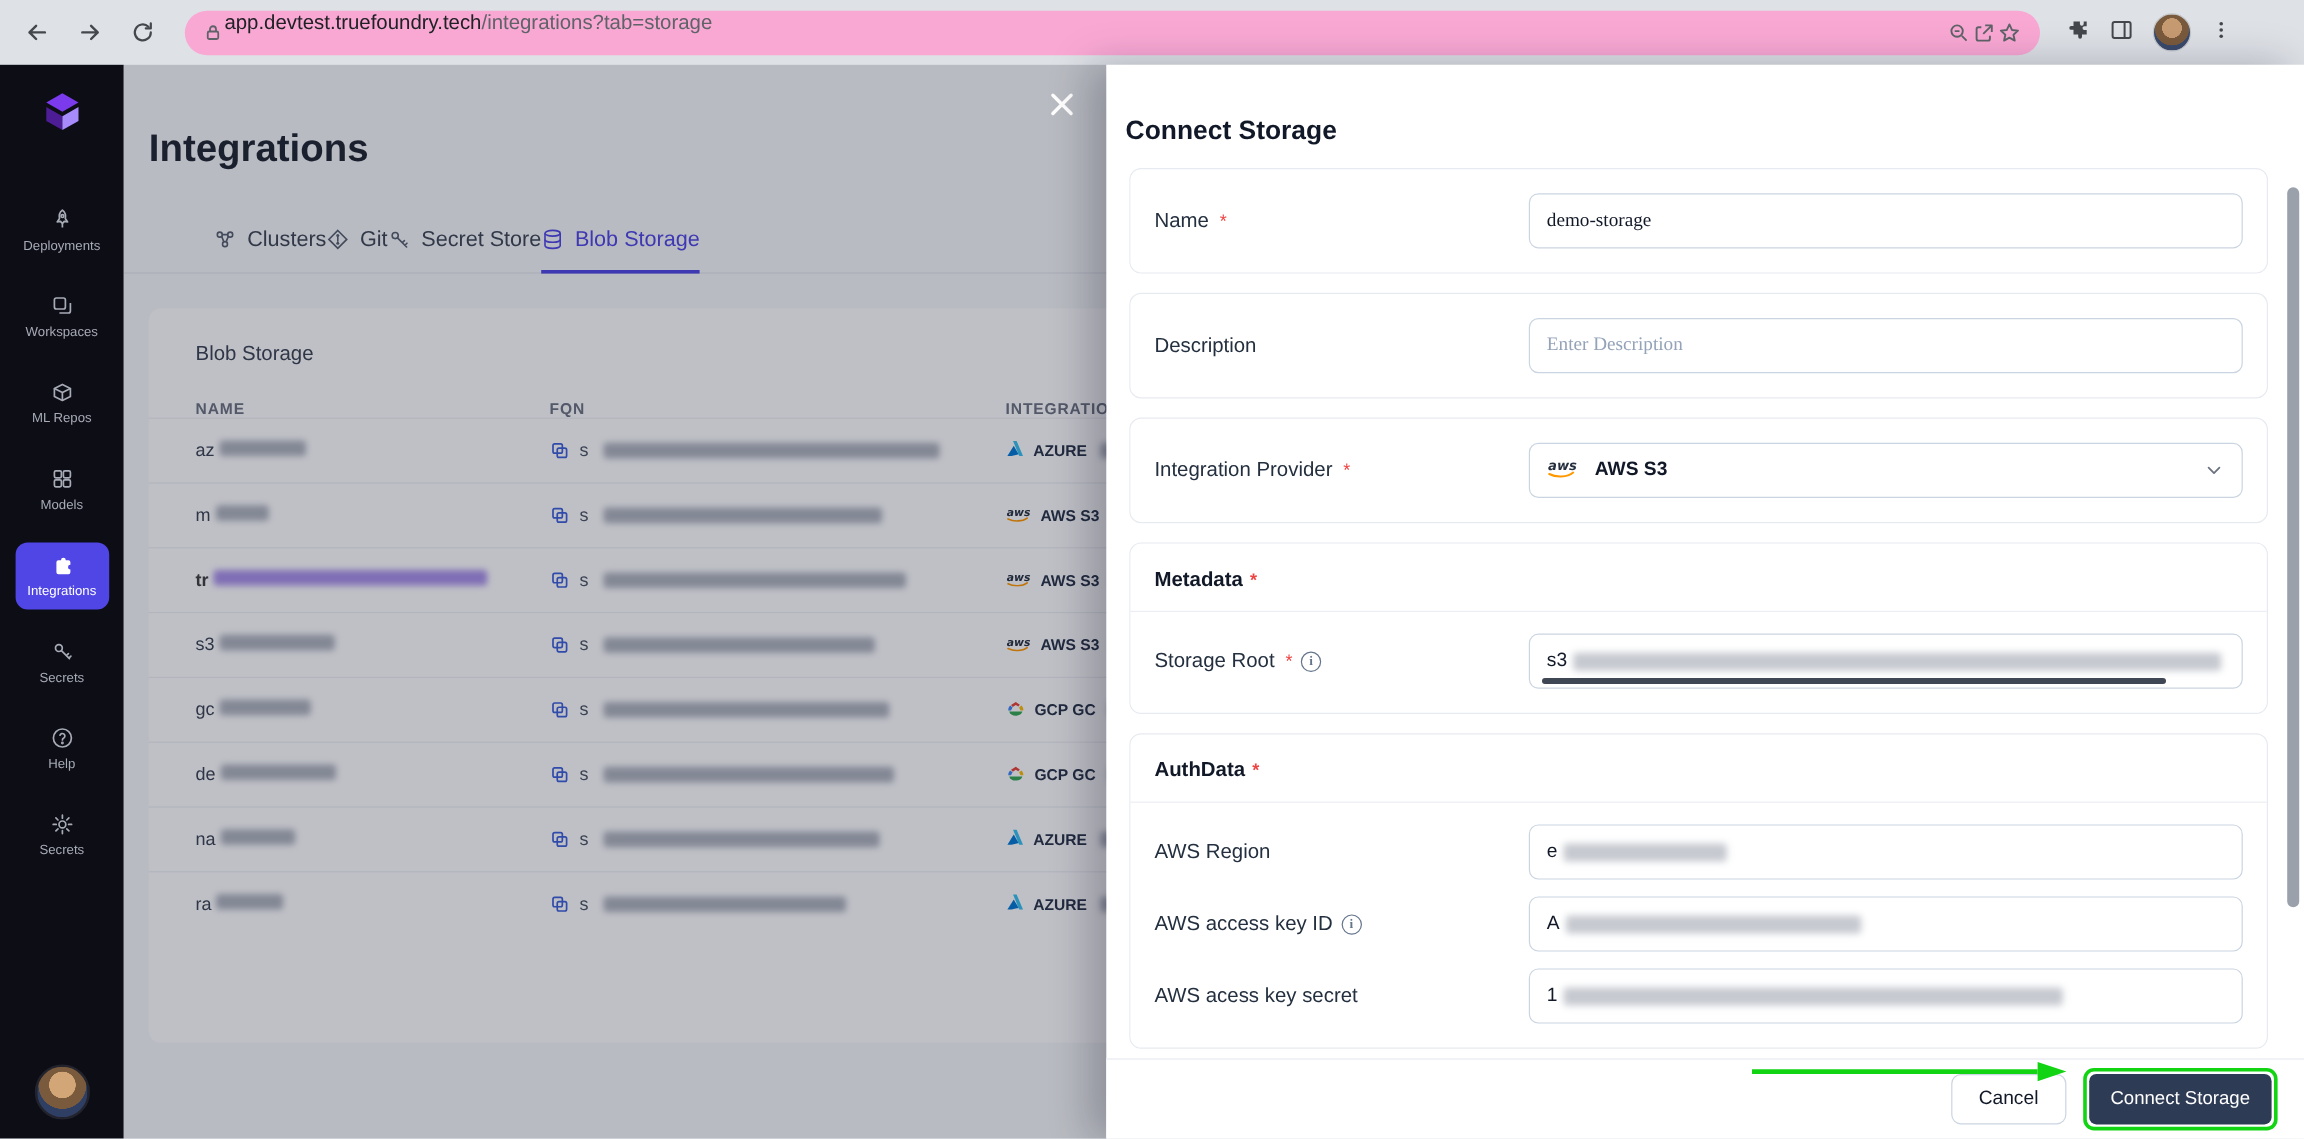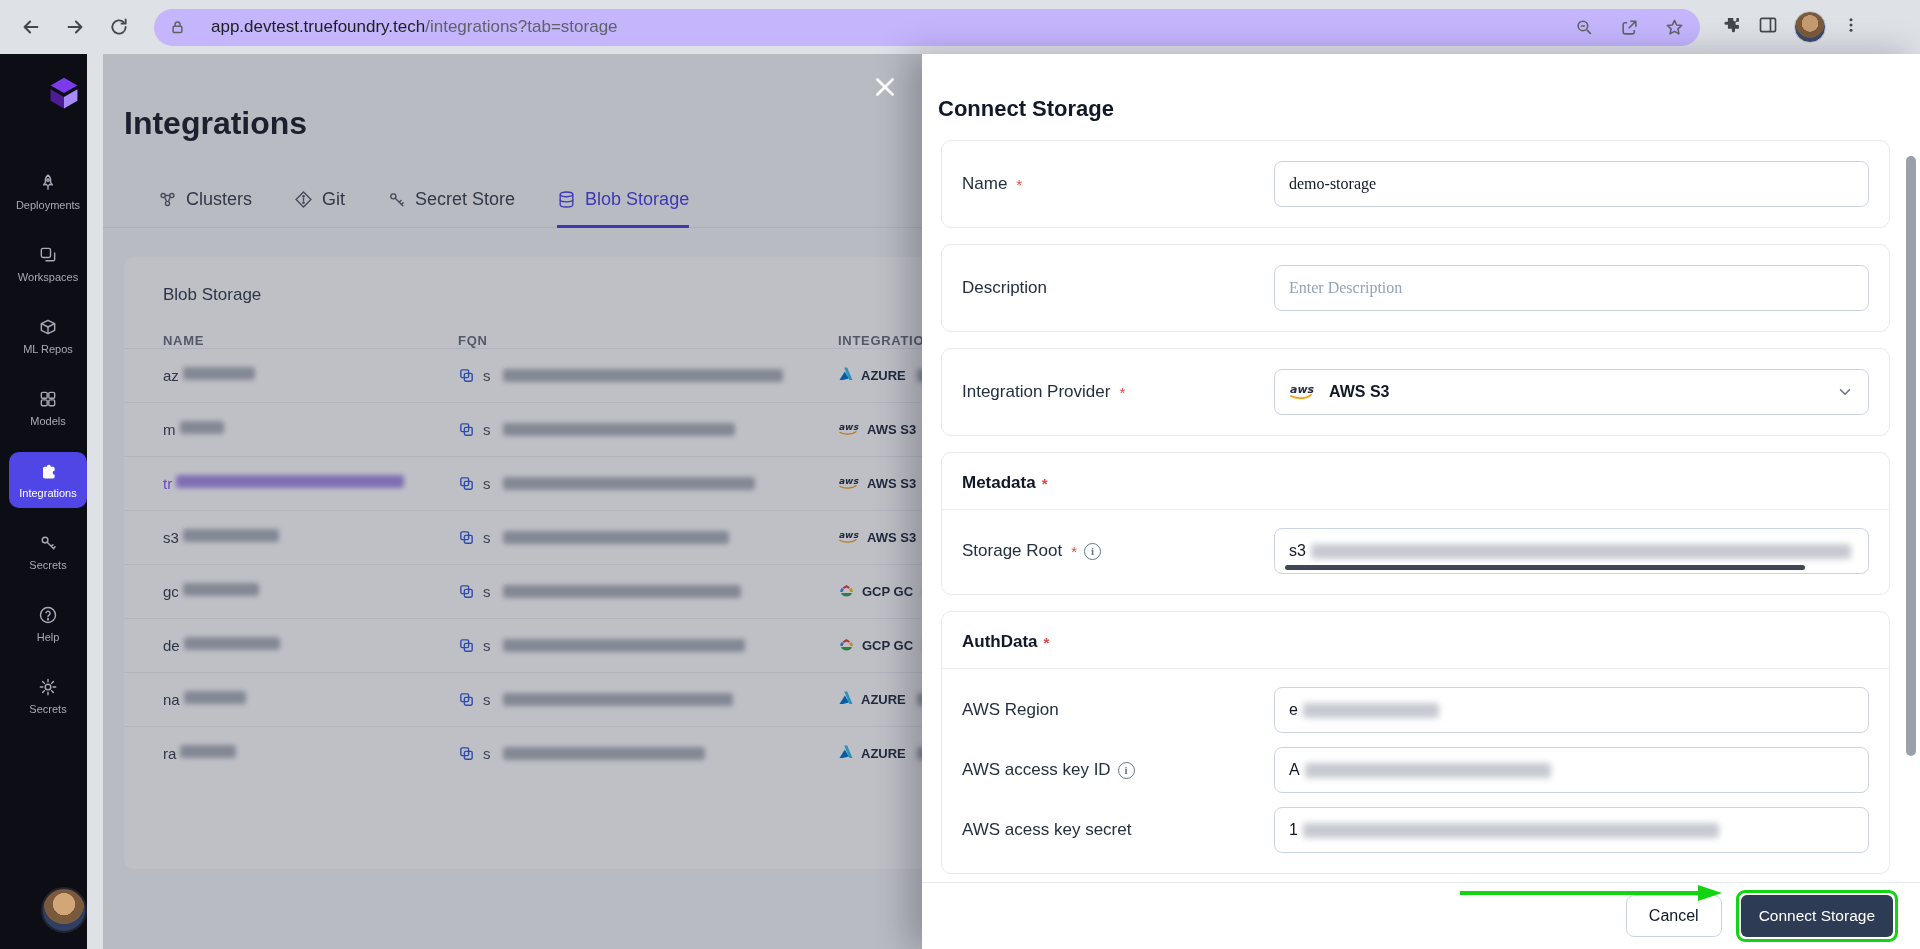--- a/index.html
+++ b/index.html
@@ -2,58 +2,58 @@
 <html><head>
 <meta charset="utf-8">
 <style>
   html,body{margin:0;padding:0;background:#dee1e6;font-family:"Liberation Sans","DejaVu Sans",sans-serif;}
   *{box-sizing:border-box;}
   .root{position:relative;width:1920px;height:949px;overflow:hidden;background:#dee1e6;}
 
   
   .browser{position:absolute;left:0;top:0;width:1920px;height:54px;background:#dee1e6;display:flex;align-items:center;padding:0 14px;gap:10px;}
   .nav-btn{width:34px;height:34px;border-radius:50%;display:flex;align-items:center;justify-content:center;color:#44474c;flex:0 0 auto;}
-  .addr{flex:0 0 auto;width:1546px;height:37px;background:#c4b5fd;border-radius:19px;display:flex;align-items:center;padding:0 16px;gap:26px;margin-left:8px;}
+  .addr{flex:0 0 auto;width:1546px;height:37px;background:#f9a8d4;border-radius:19px;display:flex;padding:0 16px;gap:2px;margin-left:8px;}
   .addr .url{font-size:17px;color:#202124;white-space:nowrap;overflow:hidden;flex:1;}
   .addr .url .path{color:#5f6368;}
   .addr-icon{color:#5f6368;display:flex;align-items:center;flex:0 0 auto;}
   .chrome-right{display:flex;align-items:center;gap:16px;margin-left:12px;color:#44474c;}
   .avatar-sm{width:32px;height:32px;border-radius:50%;background:radial-gradient(circle at 50% 38%,#c79b72 0 34%,#7a5a3c 35% 60%,#3a4a6b 61% 100%);border:1px solid #c4c7cc;}
 
   
   .app{position:absolute;left:0;top:54px;width:1920px;height:895px;}
 
   
-  .sidebar{position:absolute;left:0;top:0;width:87px;height:100%;background:#0d0d16;display:flex;flex-direction:column;align-items:flex-end;padding-top:18px;z-index:10;}
+  .sidebar{position:absolute;left:0;top:0;width:103px;height:100%;background:#0d0d16;display:flex;flex-direction:column;align-items:center;padding-top:18px;z-index:10;}
   .side-logo{width:46px;height:46px;margin-bottom:46px;}
   .nav-item{width:78px;display:flex;flex-direction:column;align-items:center;gap:6px;padding:9px 0;margin-bottom:16px;border-radius:10px;color:#a7abb6;cursor:pointer;}
   .nav-item .nav-label{font-size:11px;line-height:12px;text-align:center;}
   .nav-item.active{background:#4f46e5;color:#ffffff;}
   .nav-icon{width:20px;height:20px;display:flex;align-items:center;justify-content:center;}
   .side-spacer{flex:1;}
   .avatar-lg{width:46px;height:46px;border-radius:50%;margin-bottom:16px;background:radial-gradient(circle at 50% 36%,#d3a678 0 32%,#7a5a3c 33% 58%,#2e3f63 59% 100%);border:2px solid #23232e;}
 
   
   .main{position:absolute;left:103px;top:0;right:0;height:100%;background:#f7f8fa;overflow:hidden;}
   .page-title{position:absolute;left:21px;top:30px;font-size:32px;font-weight:700;color:#1f2430;}
-  .tabs{position:absolute;left:0;top:118px;width:1400px;padding-left:55px;display:flex;gap:42px;border-bottom:1px solid #e3e6ec;height:56px;align-items:center;}
+  .tabs{position:absolute;left:0;top:118px;width:1400px;padding-left:75px;display:flex;border-bottom:1px solid #e3e6ec;height:56px;align-items:center;}
   .tab{display:flex;align-items:center;gap:9px;font-size:18px;font-weight:500;color:#3d4654;height:100%;cursor:pointer;}
   .tab .tab-icon{color:#555f6e;display:flex;}
   .tab.active{color:#4f46e5;border-bottom:3px solid #4f46e5;margin-bottom:-2px;}
   .tab.active .tab-icon{color:#4f46e5;}
 
   .panel{position:absolute;left:21px;top:203px;width:1180px;height:612px;background:#ffffff;border-radius:10px;}
   .panel-title{padding:28px 0 0 39px;font-size:17px;font-weight:500;color:#3a4352;}
   .thead{display:grid;grid-template-columns:295px 380px 1fr;padding-left:39px;margin-top:28px;font-size:13px;font-weight:700;letter-spacing:.7px;color:#6b7280;}
   .trow{display:grid;grid-template-columns:295px 380px 1fr;padding-left:39px;height:54px;align-items:center;border-top:1px solid #eef0f4;font-size:15px;color:#3a4352;}
   .trow:first-of-type{border-top:none;margin-top:10px;}
   .blur{display:inline-block;height:13px;border-radius:3px;background:#aeb3bd;filter:blur(2.5px);vertical-align:middle;margin-left:4px;}
   .blur.purple{background:#a88fe8;}
   .cell-name{display:flex;align-items:flex-start;}
-  .cell-name.link{color:#8b5cf6;font-weight:400;}
+  .cell-name.link{color:#404040;font-weight:700;}
   .cell-fqn{display:flex;align-items:center;gap:8px;color:#4b5563;}
   .copy-icon{color:#3b5fd9;display:flex;flex:0 0 auto;}
   .cell-int{display:flex;align-items:center;gap:7px;font-size:13px;font-weight:700;color:#273246;white-space:nowrap;}
 
   .overlay{position:absolute;left:103px;top:0;width:819px;height:100%;background:rgba(20,23,45,0.27);z-index:20;}
   .close-x{position:absolute;left:872px;top:20px;z-index:30;color:#ffffff;cursor:pointer;display:flex;}
 
   
   .drawer{position:absolute;left:922px;top:0;right:0;height:100%;background:#ffffff;z-index:40;box-shadow:-14px 0 32px rgba(10,12,30,.25);}
   .drawer-title{padding:24px 0 0 16px;font-size:22px;font-weight:600;color:#111827;}

